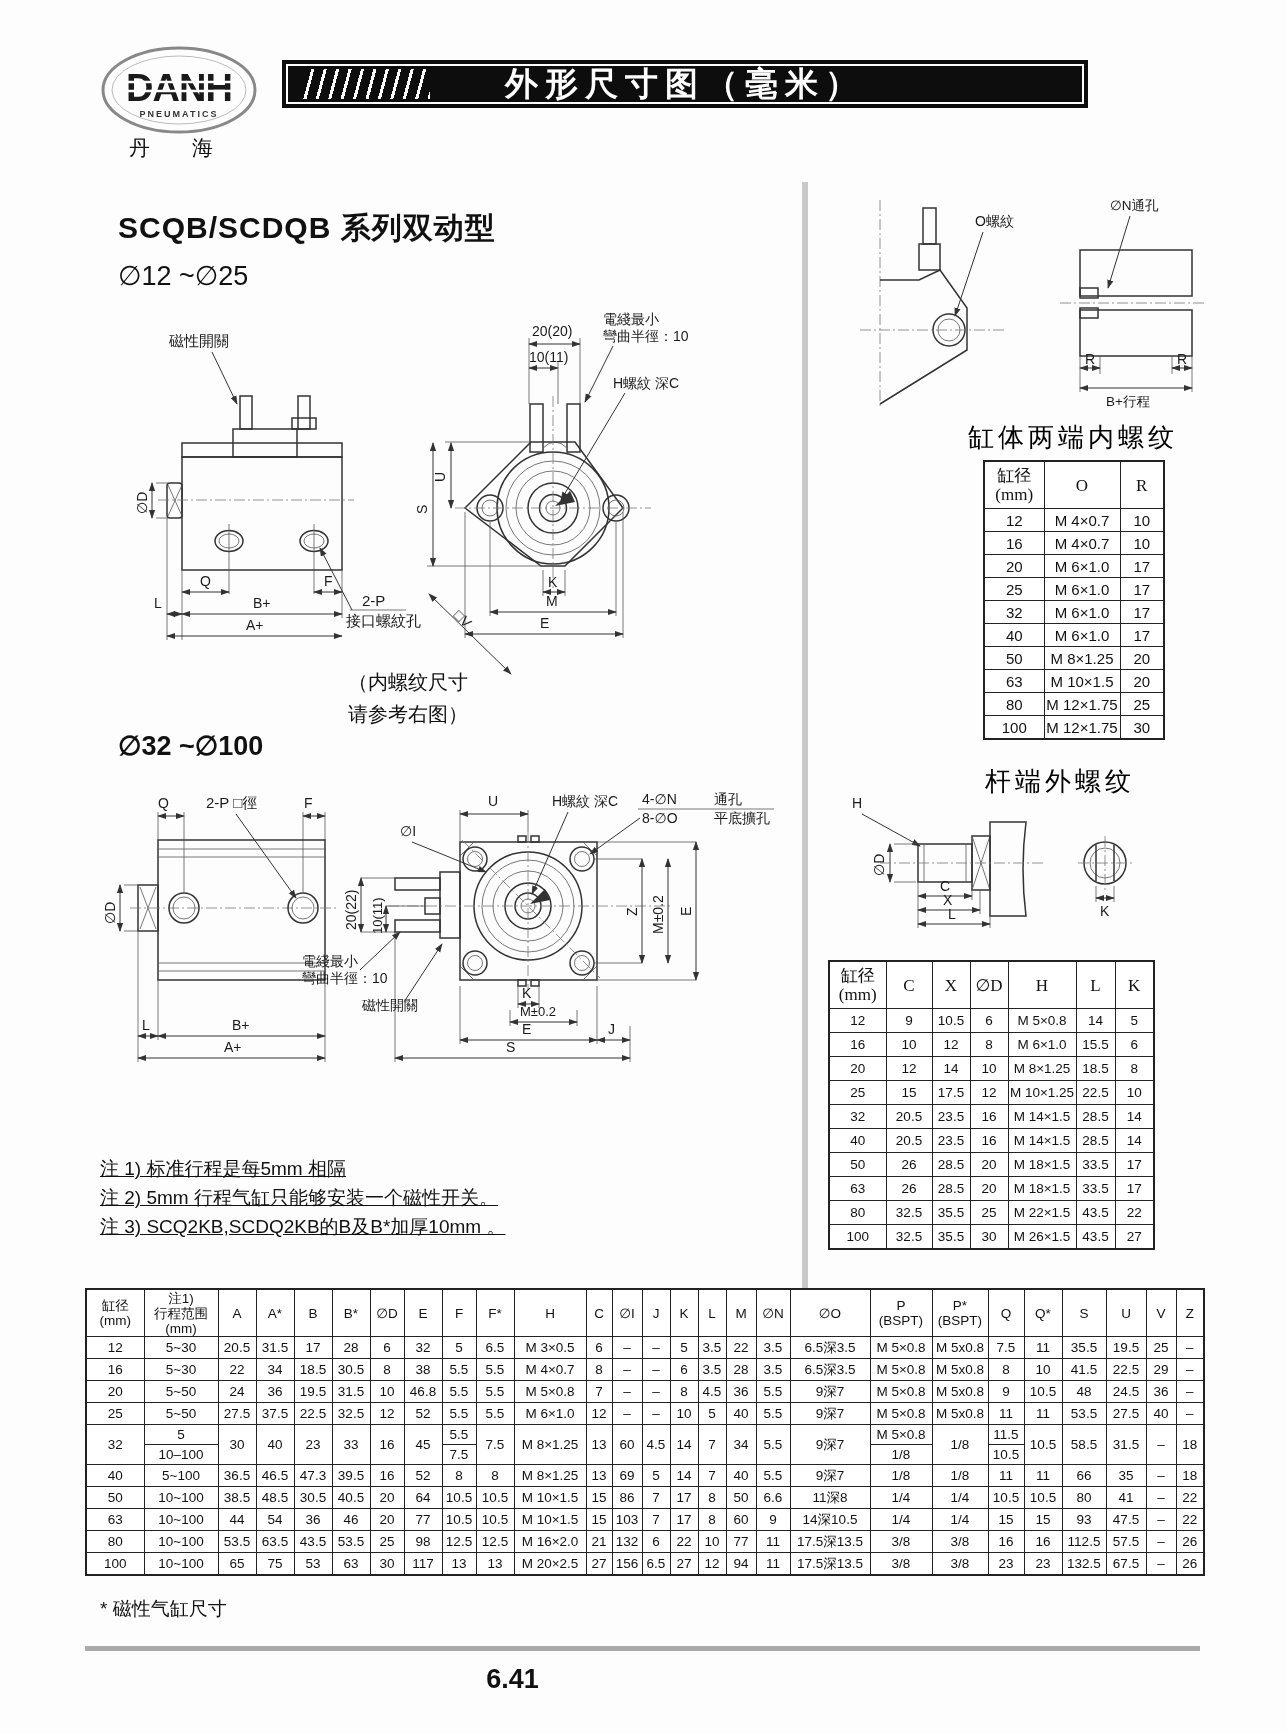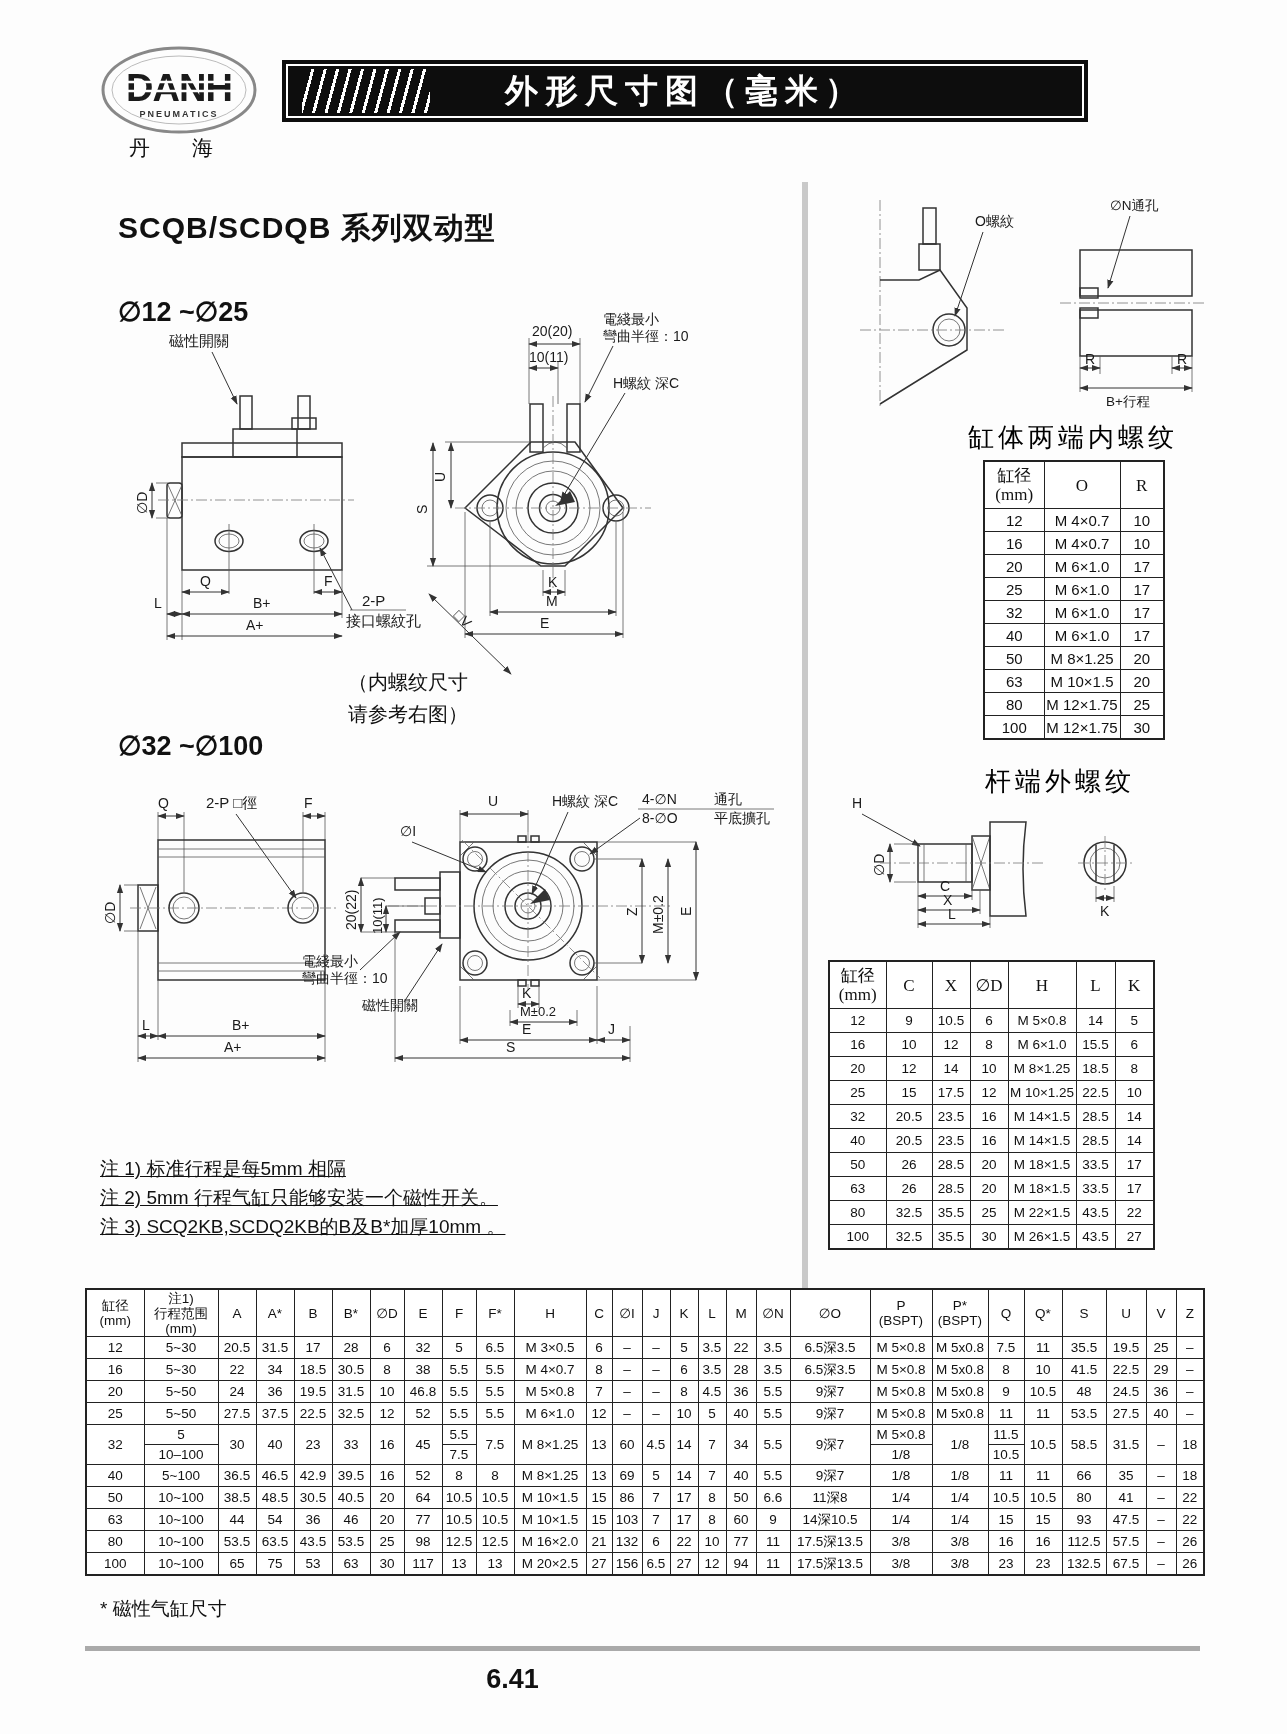--- a/index.html
+++ b/index.html
@@ -2,29 +2,29 @@
 <html><head>
 <meta charset="utf-8">
 <style>
   html,body{margin:0;padding:0;background:#9a9a9a;}
   .page{position:relative;width:1287px;height:1734px;background:#fdfdfd;
         font-family:"Liberation Sans",sans-serif;color:#111;overflow:hidden;margin:0 auto;}
 
   
   .logo-cn{position:absolute;left:100px;top:134px;width:160px;text-align:center;
            font-weight:normal;font-size:21px;letter-spacing:18px;}
-  .titlebar{position:absolute;left:282px;top:60px;width:806px;height:62px;background:#0d0d0d;}
+  .titlebar{position:absolute;left:282px;top:60px;width:806px;height:48px;background:#0d0d0d;}
   .titlebar-inner{position:absolute;inset:4px;border:2px solid #fff;display:flex;
                   align-items:center;justify-content:center;}
   .stripes{position:absolute;left:14px;top:3px;bottom:3px;width:128px;
            background:repeating-linear-gradient(105deg,transparent 0 9px,#fff 9px 12px);}
   .titletext{color:#fff;font-weight:bold;font-size:33px;letter-spacing:7px;}
 
   .series-title{position:absolute;left:118px;top:208px;font-size:30px;font-weight:bold;letter-spacing:1px;}
-  .bore1{position:absolute;left:118px;top:260px;font-size:27px;font-weight:bold;margin-top:36px;}
+  .bore1{position:absolute;left:118px;top:260px;font-size:27px;font-weight:normal;}
   .bore2{position:absolute;left:118px;top:730px;font-size:27px;font-weight:bold;}
   .refnote{position:absolute;left:348px;top:666px;font-size:20px;line-height:32px;}
 
   .notes{position:absolute;left:100px;top:1154px;font-size:19px;line-height:29px;text-decoration:underline;}
 
   .divider{position:absolute;left:802px;top:182px;width:6px;height:1128px;background:#c9c9c9;}
 
   .side-tab{position:absolute;left:1097px;top:596px;width:63px;height:70px;background:#000;
             color:#fff;font-size:37px;font-weight:bold;display:flex;align-items:center;justify-content:center;}
 
@@ -810,21 +810,21 @@
           <td>58.5</td>
           <td>31.5</td>
           <td>–</td>
           <td>18</td>
         </tr>
         <tr>
           <td>40</td>
           <td>5~100</td>
           <td>36.5</td>
           <td>46.5</td>
-          <td>42.9</td>
+          <td>47.3</td>
           <td>39.5</td>
           <td>16</td>
           <td>52</td>
           <td>8</td>
           <td>8</td>
           <td>M 8×1.25</td>
           <td>13</td>
           <td>69</td>
           <td>5</td>
           <td>14</td>

